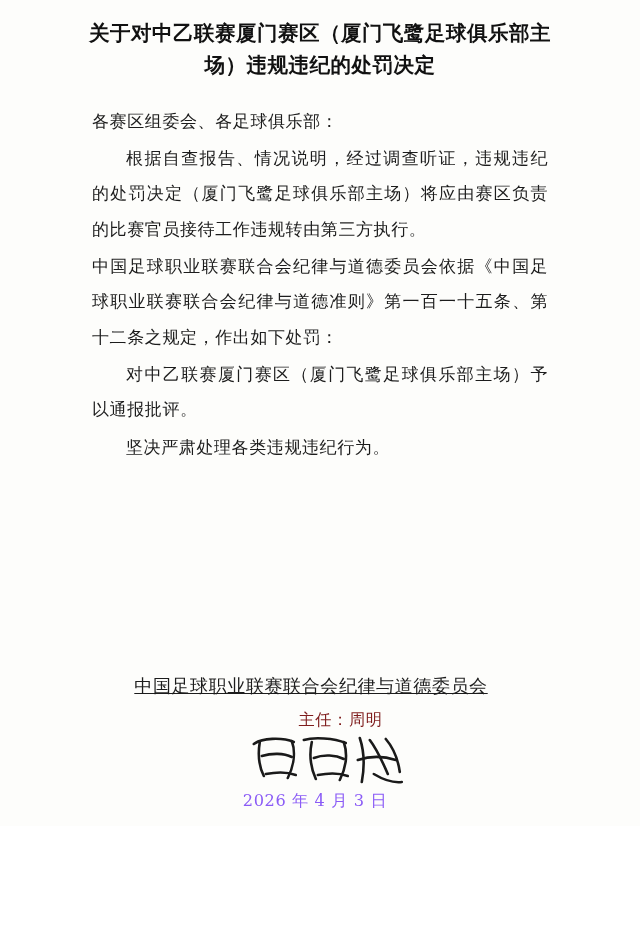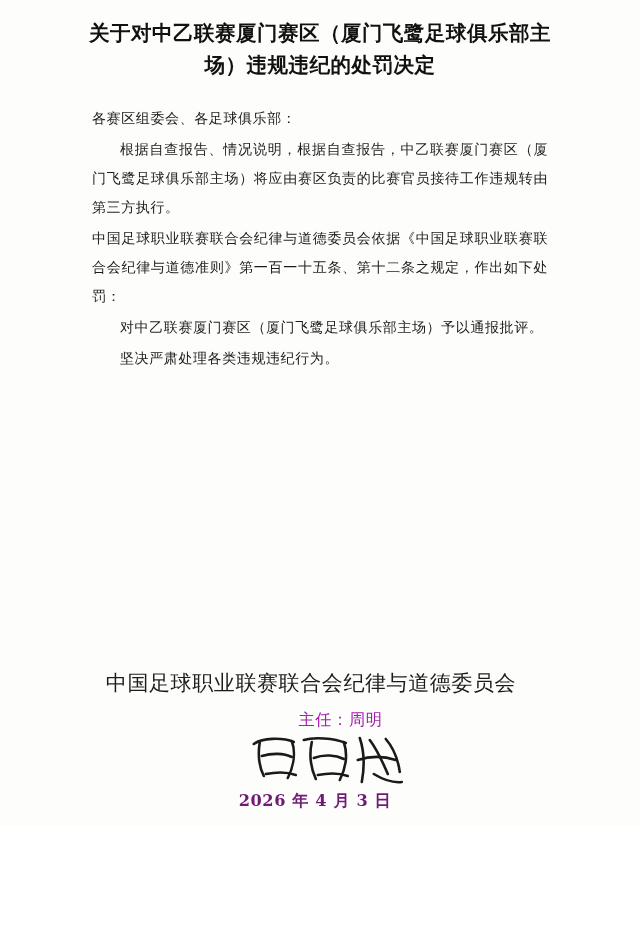--- a/index.html
+++ b/index.html
@@ -30,82 +30,82 @@
     line-height: 1.55;
     text-align: center;
     letter-spacing: 0.5px;
     color: #111111;
   }
   .body-block {
     padding: 22px 92px 0 92px;
   }
   .para {
     margin: 0 0 2px 0;
-    font-size: 14px;
+    font-size: 17px;
     line-height: 2.08;
     text-align: justify;
     text-justify: inter-ideograph;
     letter-spacing: 0.6px;
     color: #1c1c1c;
   }
   .para.indent {
     text-indent: 2em;
   }
   .signature-block {
     position: absolute;
     left: 0;
     right: 0;
     bottom: 14px;
     text-align: center;
   }
   .sig-org {
-    font-size: 21px;
+    font-size: 18px;
     line-height: 2.0;
     letter-spacing: 0.6px;
     color: #1c1c1c;
     padding-right: 18px;
+    text-decoration: underline;
   }
   .sig-person {
     font-size: 16.2px;
     line-height: 2.0;
     letter-spacing: 0.6px;
-    color: #a21caf;
+    color: #7f1d1d;
     padding-right: 0;
     margin-left: 41px;
   }
   .sig-mark {
     height: 64px;
     position: relative;
     margin-top: -6px;
   }
   .sig-mark svg {
     position: absolute;
     left: 50%;
     top: 0;
     transform: translateX(-46%);
   }
   .sig-date {
     font-size: 16.2px;
     letter-spacing: 0.6px;
-    color: #701a75;
+    color: #8b5cf6;
     padding-right: 10px;
     margin-top: -4px;
-    font-weight: bold;
   }
 </style>
 </head>
 <body>
 
 <div class="page">
 
   <h1 class="doc-title">关于对中乙联赛厦门赛区（厦门飞鹭足球俱乐部主场）违规违纪的处罚决定</h1>
 
   <div class="body-block">
     <p class="para">各赛区组委会、各足球俱乐部：</p>
-    <p class="para indent">根据自查报告、情况说明，根据自查报告，中乙联赛厦门赛区（厦门飞鹭足球俱乐部主场）将应由赛区负责的比赛官员接待工作违规转由第三方执行。</p>
+    <p class="para indent">根据自查报告、情况说明，经过调查听证，违规违纪的处罚决定（厦门飞鹭足球俱乐部主场）将应由赛区负责的比赛官员接待工作违规转由第三方执行。</p>
     <p class="para">中国足球职业联赛联合会纪律与道德委员会依据《中国足球职业联赛联合会纪律与道德准则》第一百一十五条、第十二条之规定，作出如下处罚：</p>
     <p class="para indent">对中乙联赛厦门赛区（厦门飞鹭足球俱乐部主场）予以通报批评。</p>
     <p class="para indent">坚决严肃处理各类违规违纪行为。</p>
   </div>
 
   <div class="signature-block">
     <div class="sig-org">中国足球职业联赛联合会纪律与道德委员会</div>
     <div class="sig-person">主任：周明</div>
     <div class="sig-mark">
       <svg width="170" height="62" viewBox="0 0 170 62" fill="none" xmlns="http://www.w3.org/2000/svg">

